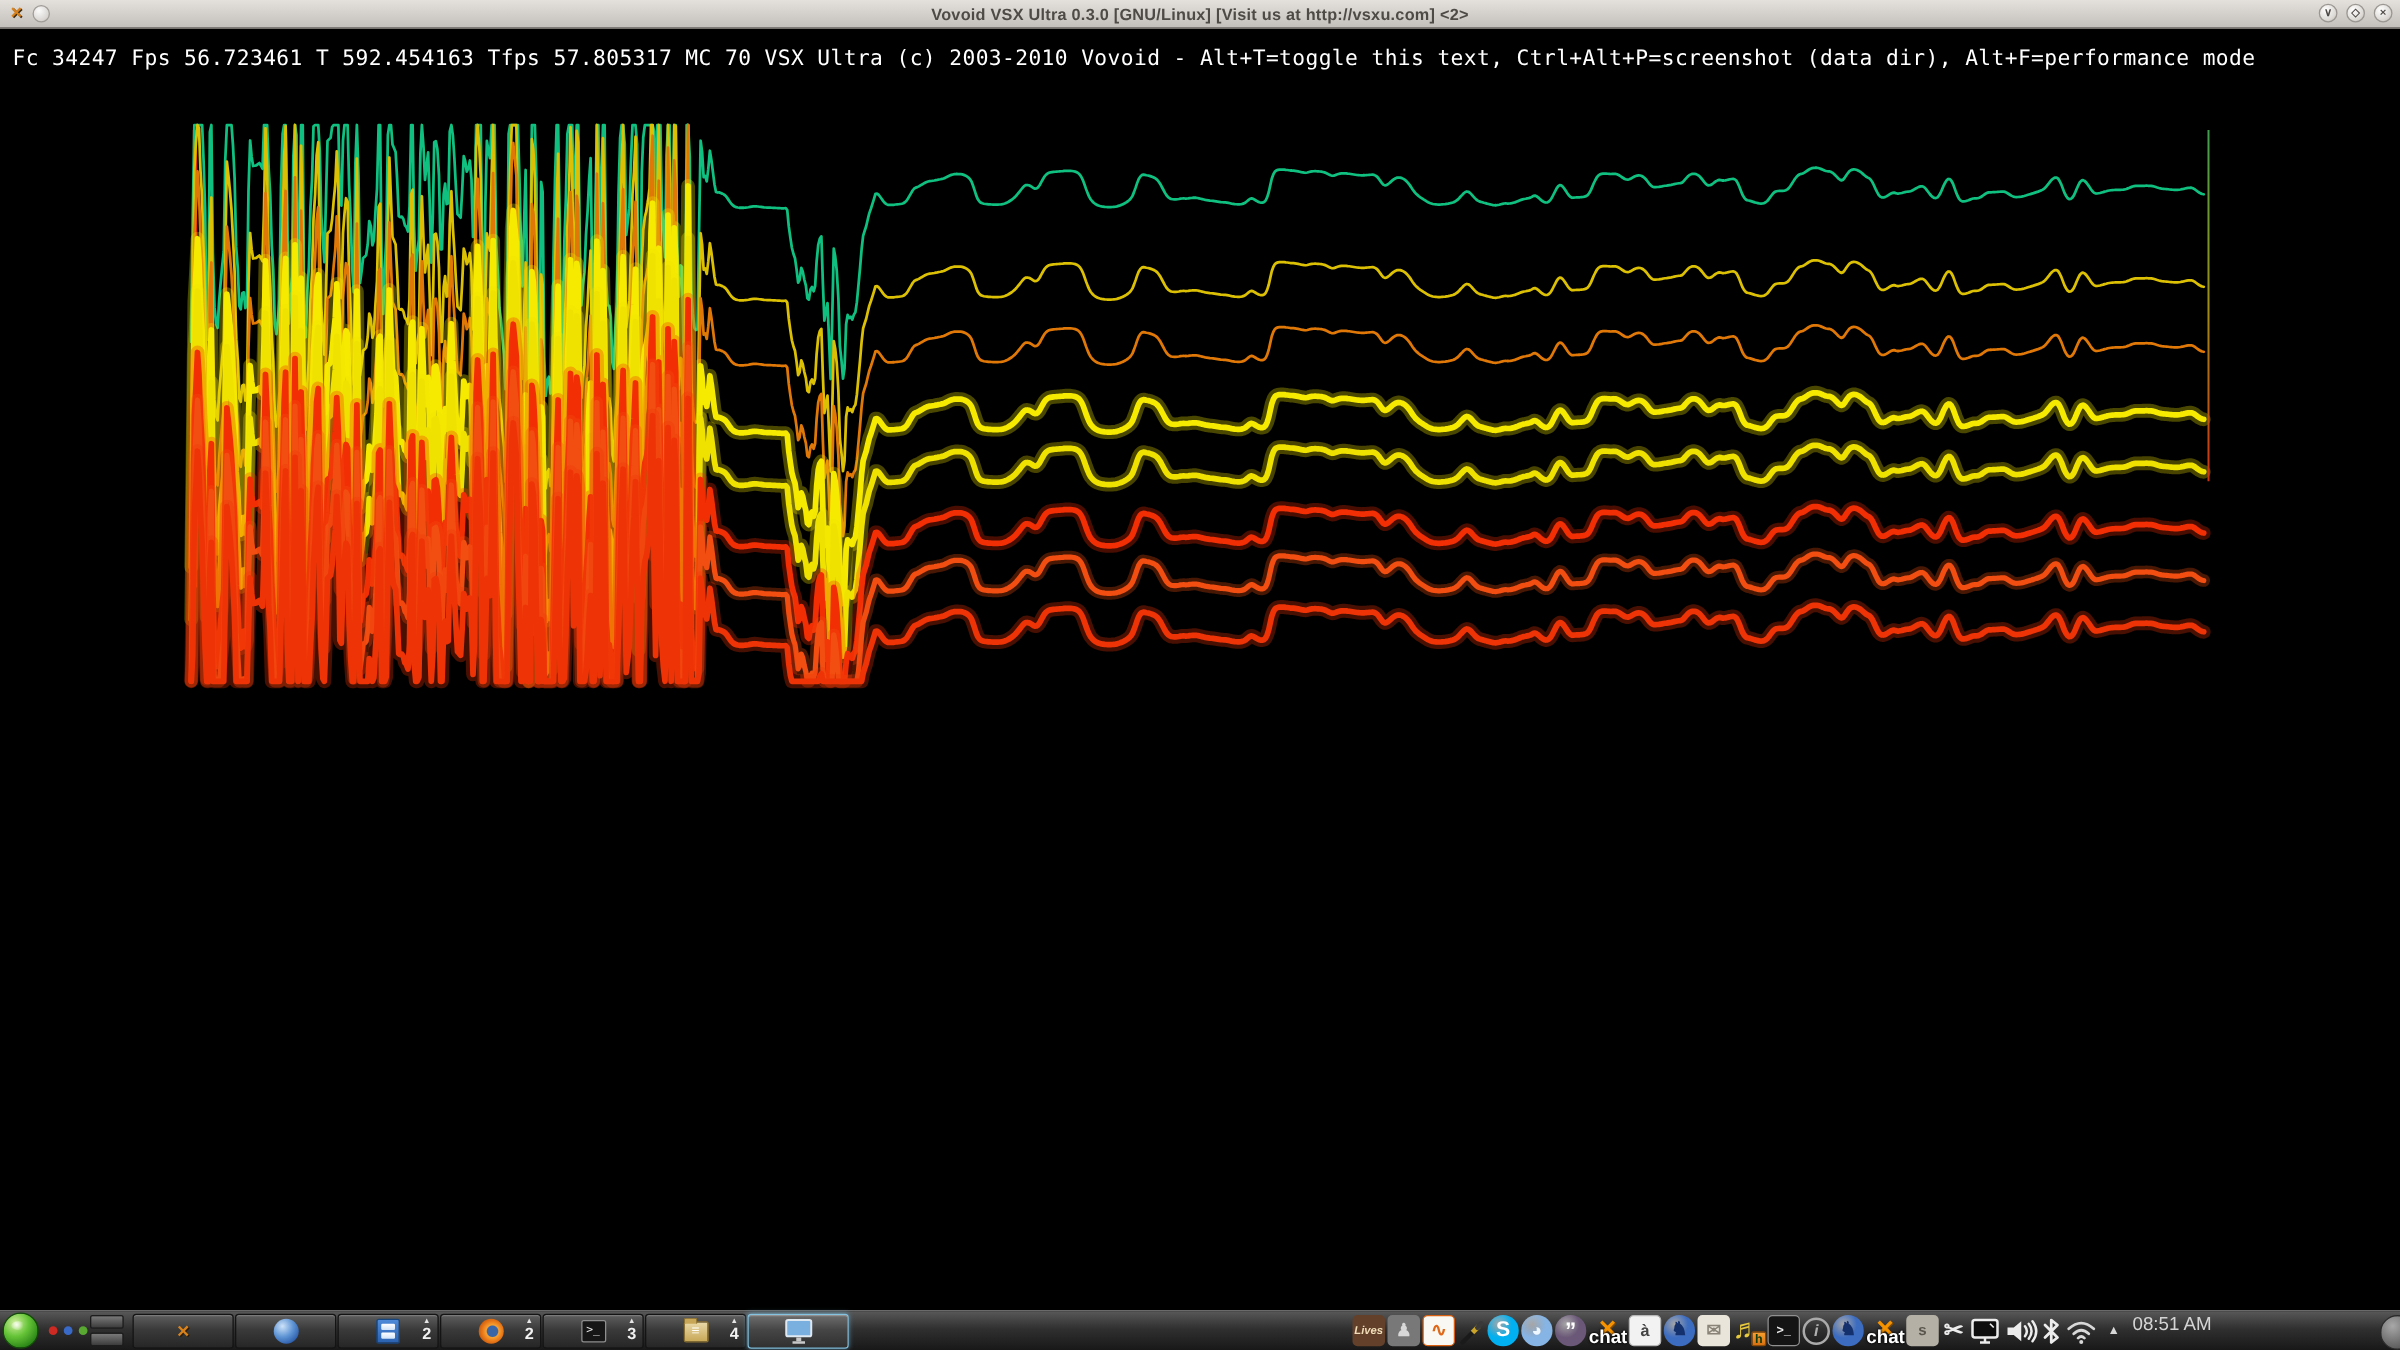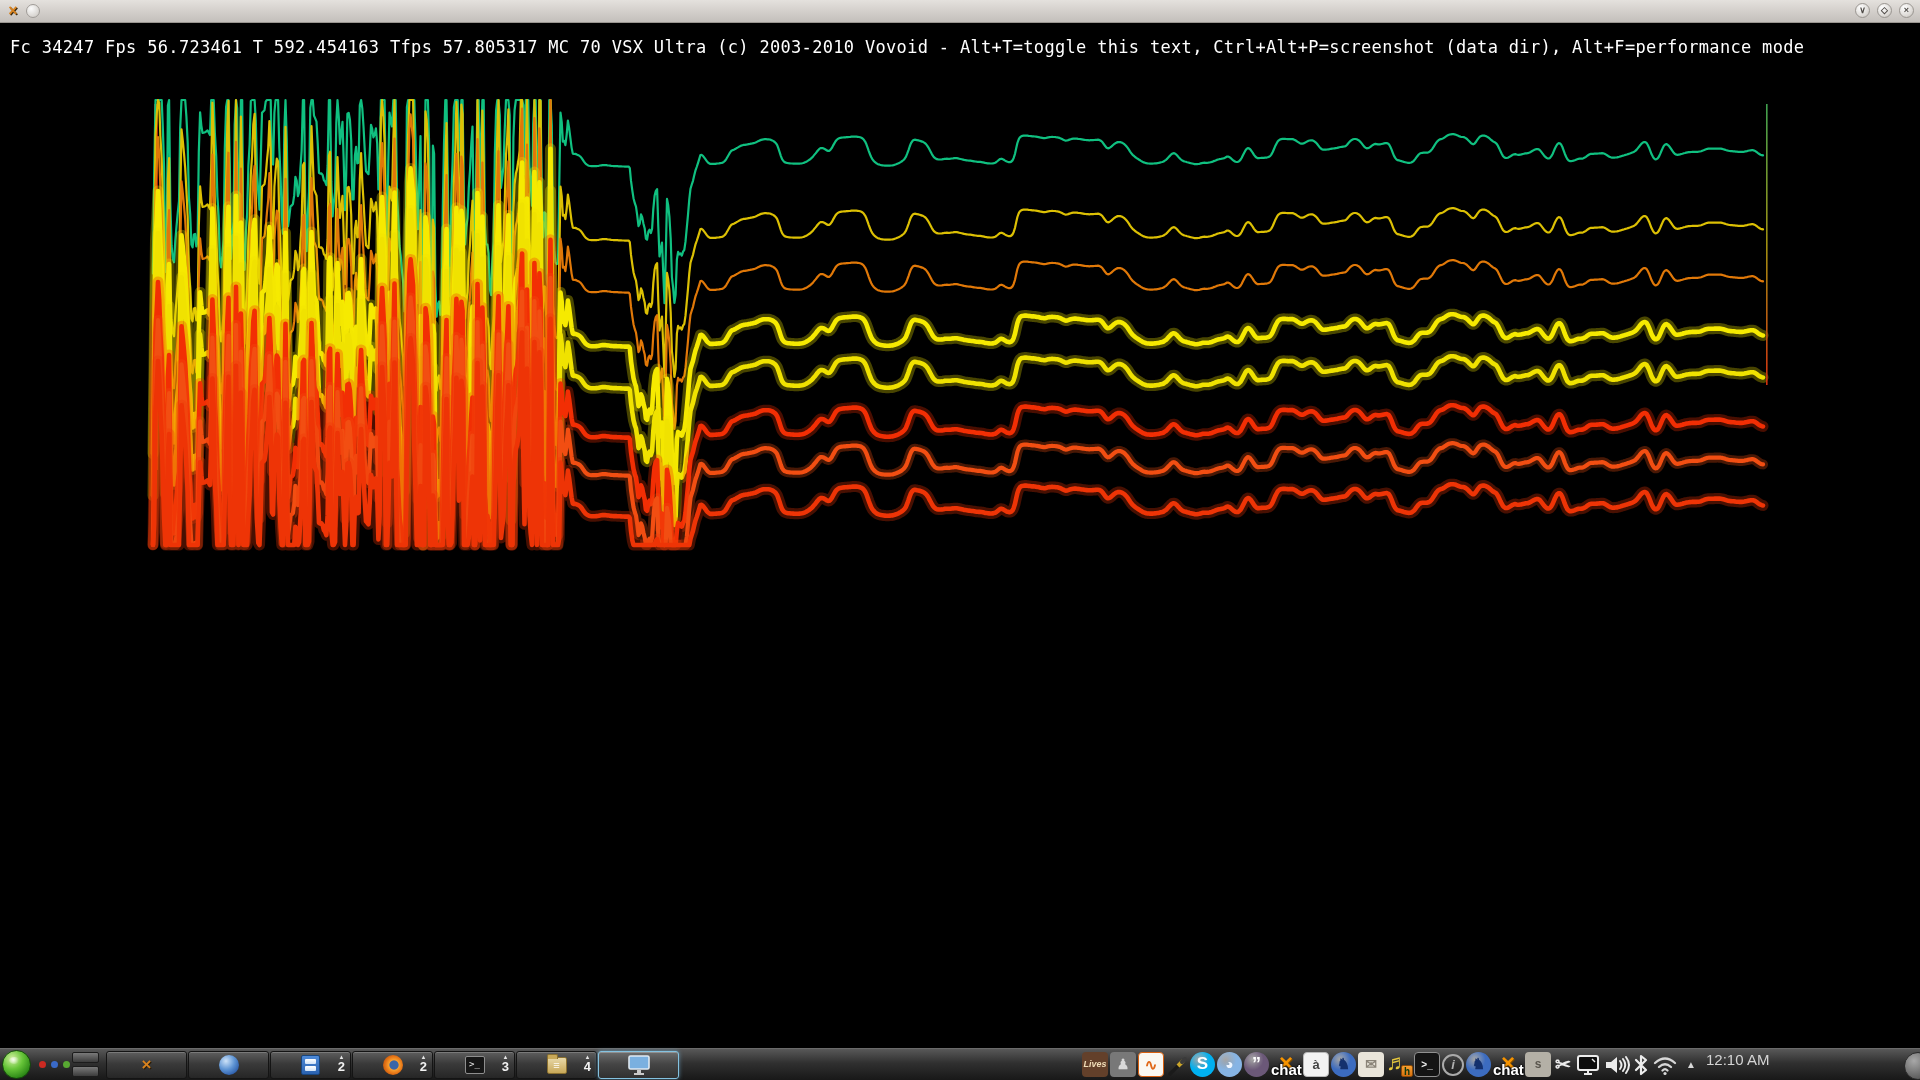--- a/index.html
+++ b/index.html
@@ -109,20 +109,21 @@
         <stop offset="0.5" stop-color="#9f8f10"></stop>
         <stop offset="1" stop-color="#cf3010"></stop>
       </linearGradient>
     </defs>
     <rect x="1766" y="104" width="1.6" height="281" fill="url(#rmg)"></rect>
   </svg>
 
 <div class="titlebar">
   <span class="tb-appicon">×</span>
   <span class="tb-menu"></span>
+  <span class="tb-title">Vovoid VSX Ultra 0.3.0 [GNU/Linux] [Visit us at http://vsxu.com] &lt;2&gt;</span>
   <span class="tb-controls">
     <span class="tb-btn">∨</span>
     <span class="tb-btn">◇</span>
     <span class="tb-btn">×</span>
   </span>
 </div>
 
 <div class="statusline">Fc 34247 Fps 56.723461 T 592.454163 Tfps 57.805317 MC 70 VSX Ultra (c) 2003-2010 Vovoid - Alt+T=toggle this text, Ctrl+Alt+P=screenshot (data dir), Alt+F=performance mode</div>
 
 <div class="taskbar">
@@ -268,16 +269,16 @@
       </span>
       <span class="tico">
         <svg width="28" height="24" viewBox="0 0 28 24">
           <path d="M4 10 q10 -9 20 0 M8 14 q6 -5.5 12 0 M11.5 17.5 q2.5 -2.5 5 0" stroke="#d8d8d8" stroke-width="2.2" fill="none" stroke-linecap="round"></path>
           <circle cx="14" cy="20.5" r="1.6" fill="#d8d8d8"></circle>
         </svg>
       </span>
       <span class="tico">
         <span class="t-plain" style="color: rgb(216, 216, 216); font-size: 10px; line-height: 24px; font-weight: bold;">▲</span>
       </span>
-      <span class="clock">12:10 AM</span>
+      <span class="clock">08:51 AM</span>
     </span>
   <span class="edgecircle"></span>
 </div>
 
 </body></html>

